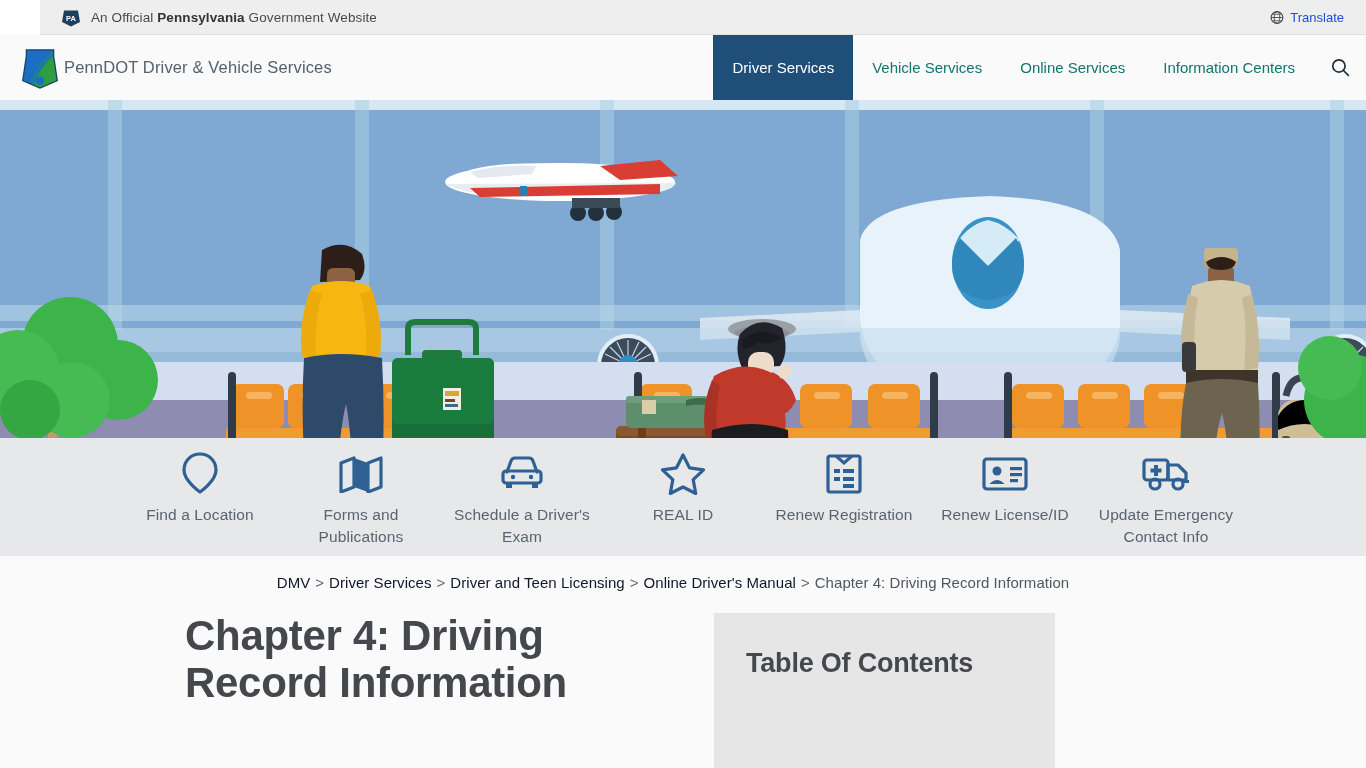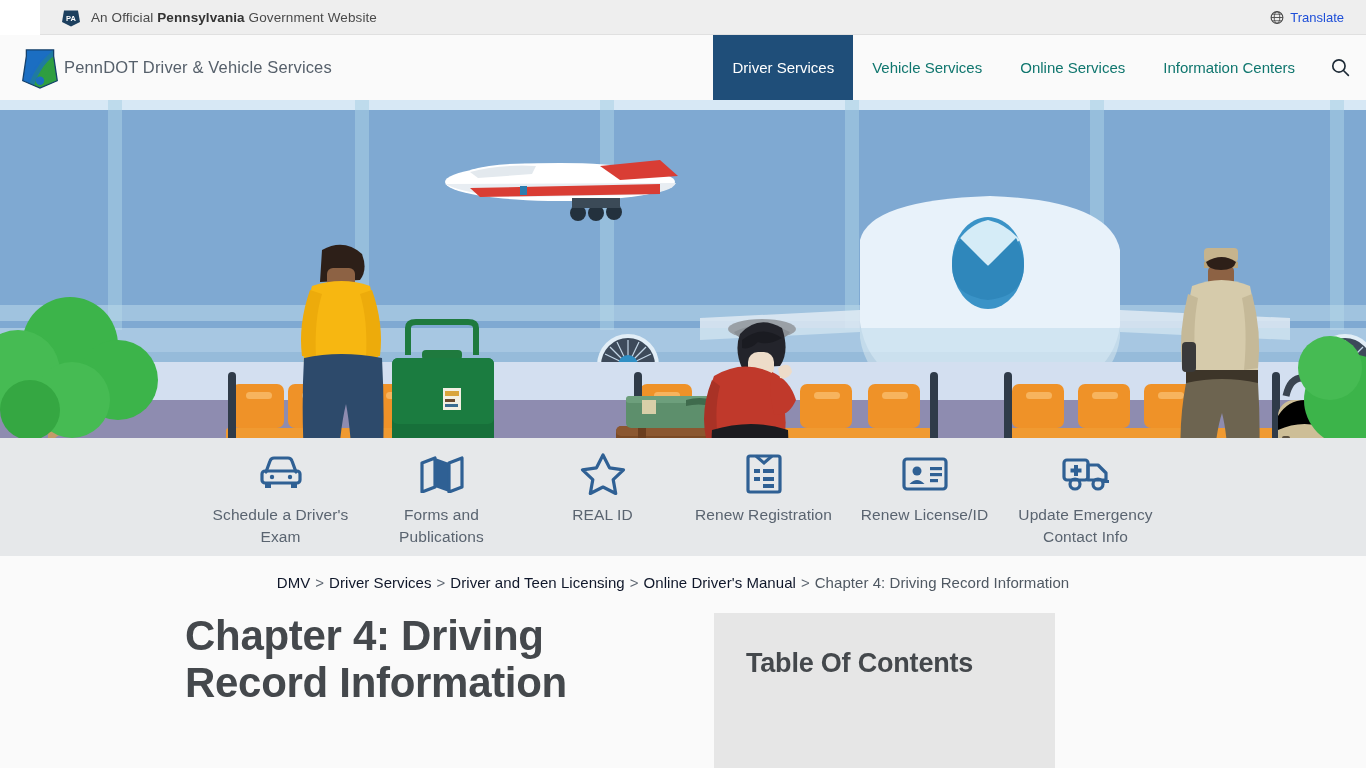--- a/index.html
+++ b/index.html
@@ -457,44 +457,52 @@
   </g>
 
   <g>
     <circle cx="1350" cy="300" r="46" fill="#3cb44a"></circle>
     <circle cx="1330" cy="268" r="32" fill="#46bb53"></circle>
   </g>
 </svg>
 
 <div class="quicklinks">
 
+  <div class="ql-item">
+    <div class="ql-icon">
+      <svg width="40" height="46" viewBox="0 0 40 46">
+        <path d="M20 4 C11 4 4 11 4 20 C4 31 20 42 20 42 C20 42 36 31 36 20 C36 11 29 4 20 4 Z" fill="none" stroke="#2f6094" stroke-width="3.2" stroke-linejoin="round"></path>
+      </svg>
+    </div>
+    <div class="ql-label">Find a Location</div>
+  </div>
+
+  <div class="ql-item">
+    <div class="ql-icon">
+      <svg width="48" height="40" viewBox="0 0 48 40">
+        <path d="M4 10 L17 5 L17 34 L4 39 Z" fill="none" stroke="#2f6094" stroke-width="3.2" stroke-linejoin="round"></path>
+        <path d="M17 5 L31 10 L31 39 L17 34 Z" fill="#2f6094"></path>
+        <path d="M31 10 L44 5 L44 34 L31 39 Z" fill="none" stroke="#2f6094" stroke-width="3.2" stroke-linejoin="round"></path>
+      </svg>
+    </div>
+    <div class="ql-label">Forms and Publications</div>
+  </div>
 
   <div class="ql-item">
     <div class="ql-icon">
       <svg width="46" height="40" viewBox="0 0 46 40">
         <path d="M8 19 L12 8 Q13 5 16 5 L30 5 Q33 5 34 8 L38 19" fill="none" stroke="#2f6094" stroke-width="3.2" stroke-linecap="round"></path>
         <rect x="4" y="18" width="38" height="12" rx="3" fill="none" stroke="#2f6094" stroke-width="3.2"></rect>
         <rect x="7" y="30" width="6" height="5" fill="#2f6094"></rect>
         <rect x="33" y="30" width="6" height="5" fill="#2f6094"></rect>
         <circle cx="14" cy="24" r="2.2" fill="#2f6094"></circle>
         <circle cx="32" cy="24" r="2.2" fill="#2f6094"></circle>
       </svg>
     </div>
     <div class="ql-label">Schedule a Driver's Exam</div>
-  </div>
-
-  <div class="ql-item">
-    <div class="ql-icon">
-      <svg width="48" height="40" viewBox="0 0 48 40">
-        <path d="M4 10 L17 5 L17 34 L4 39 Z" fill="none" stroke="#2f6094" stroke-width="3.2" stroke-linejoin="round"></path>
-        <path d="M17 5 L31 10 L31 39 L17 34 Z" fill="#2f6094"></path>
-        <path d="M31 10 L44 5 L44 34 L31 39 Z" fill="none" stroke="#2f6094" stroke-width="3.2" stroke-linejoin="round"></path>
-      </svg>
-    </div>
-    <div class="ql-label">Forms and Publications</div>
   </div>
 
 
   <div class="ql-item">
     <div class="ql-icon">
       <svg width="46" height="44" viewBox="0 0 46 44">
         <path d="M23 4 L29.5 16.8 L43.5 18.8 L33.2 28.6 L35.7 42.5 L23 36 L10.3 42.5 L12.8 28.6 L2.5 18.8 L16.5 16.8 Z" fill="none" stroke="#2f6094" stroke-width="3.2" stroke-linejoin="round"></path>
       </svg>
     </div>
     <div class="ql-label">REAL ID</div>

